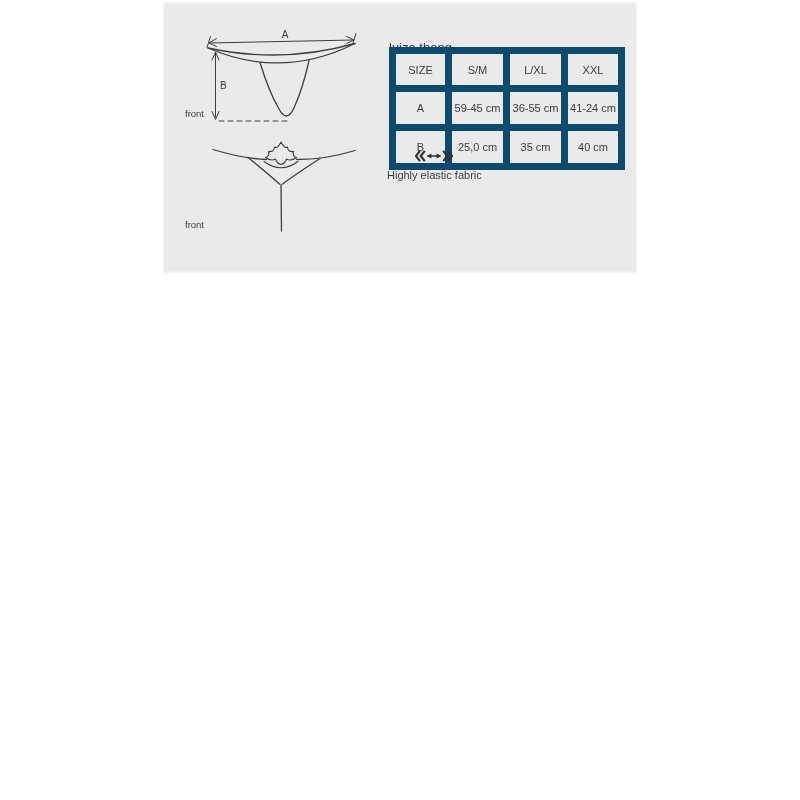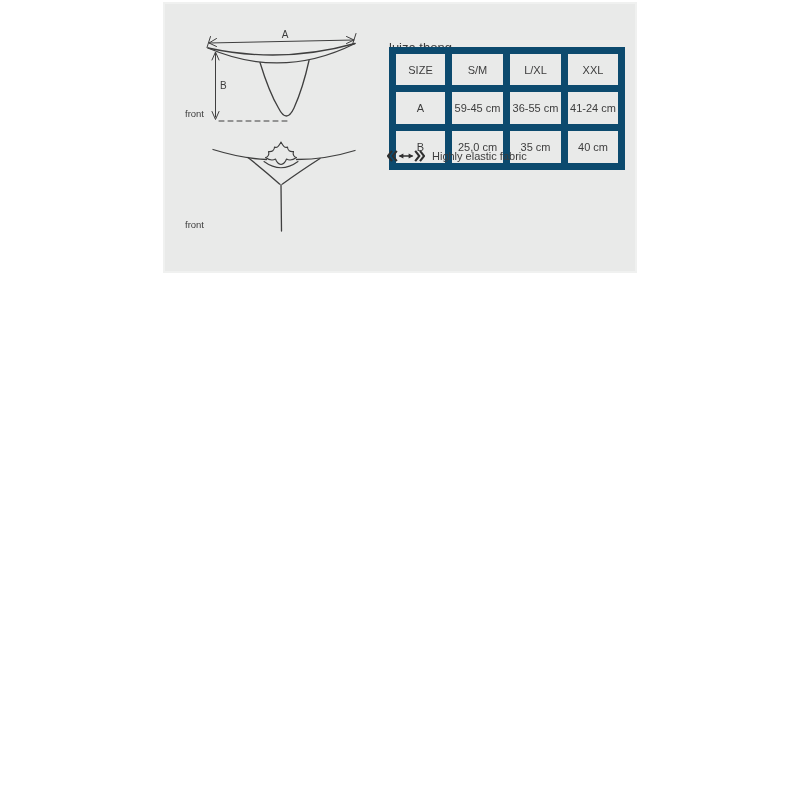--- a/index.html
+++ b/index.html
@@ -66,20 +66,21 @@
   }
   .size-table th { height: 31px; }
   .size-table td { height: 32px; }
   .note {
     position: absolute;
     left: 222px;
     top: 146px;
     display: flex;
     align-items: center;
     gap: 7px;
+    flex-direction: column;
   }
   .note-text {
     font-size: 11px;
     color: #3d3d3d;
   }
 </style>
 </head>
 <body>
 
 <div class="stage">

